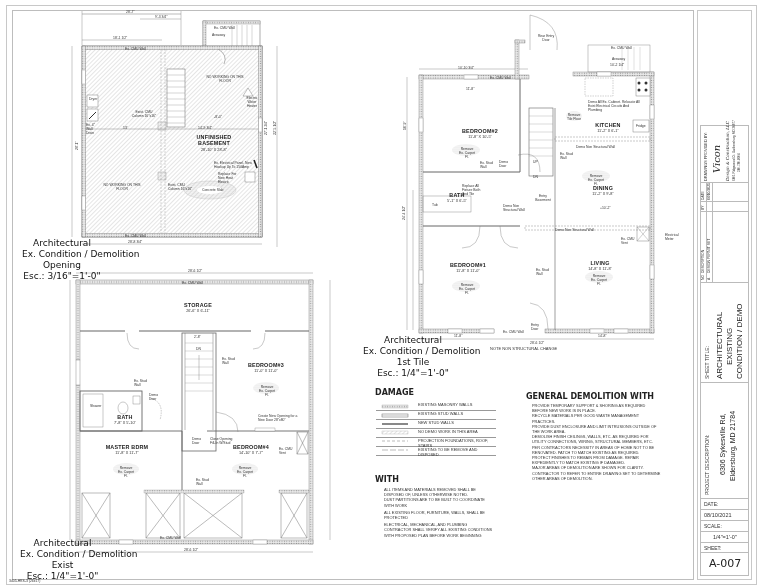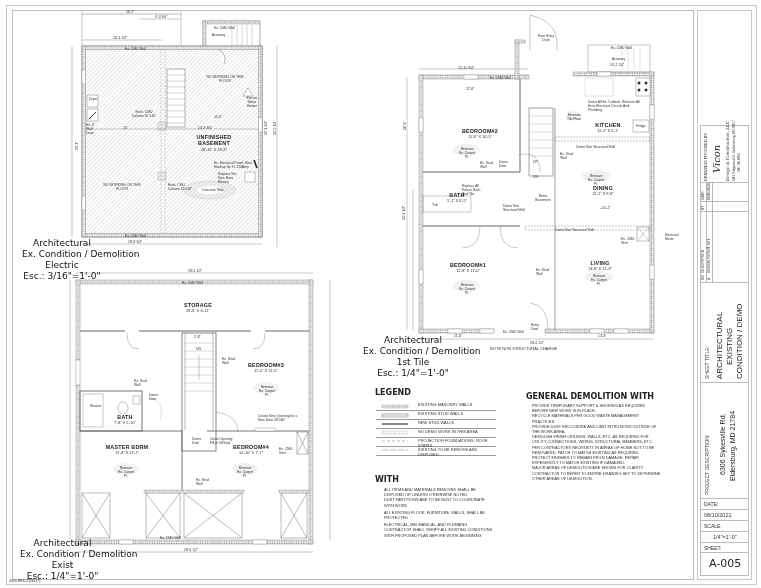--- a/index.html
+++ b/index.html
@@ -298,21 +298,21 @@
 <div class="t tiny" style="left:102px;top:183px;width:40px;white-space:normal;text-align:center;">NO WORKING ON THIS FLOOR</div>
 <div class="t tiny" style="left:125px;top:234px;">Ex. CMU Wall</div>
 <div class="t tiny" style="left:128px;top:240px;">28'-8 3/4"</div>
 <div class="t tiny rot" style="left:75px;top:150px;">28'-1"</div>
 <div class="t tiny rot" style="left:273px;top:135px;">32'-5 1/2"</div>
 <div class="t tiny rot" style="left:264px;top:135px;">27'-1 3/4"</div>
 
 <div class="t lbl-title" style="left:22px;top:238px;width:80px;">
   <div>Architectural</div>
   <div>Ex. Condition / Demolition</div>
-  <div>Electric</div>
+  <div>Opening</div>
   <div>Esc.: 3/16"=1'-0"</div>
 </div>
 
 <div class="t tiny" style="left:188px;top:269px;">28'-6 1/2"</div>
 <div class="t tiny" style="left:182px;top:281px;">Ex. CMU Wall</div>
 <div class="t room" style="left:168px;top:302px;width:60px;">STORAGE</div>
 <div class="t roomdim" style="left:168px;top:309px;width:60px;">26'-6" X 6'-11"</div>
 <div class="t tiny" style="left:194px;top:335px;">2'-8"</div>
 <div class="t tiny" style="left:196px;top:347px;">DN</div>
 <div class="t tiny" style="left:222px;top:357px;width:14px;white-space:normal;">Ex. Stud Wall</div>
@@ -396,21 +396,21 @@
 <div class="t tiny rot" style="left:402px;top:220px;">24'-4 1/2"</div>
 <div class="t tiny rot" style="left:403px;top:130px;">10'-9"</div>
 
 <div class="t lbl-title" style="left:363px;top:335px;width:100px;">
   <div>Architectural</div>
   <div>Ex. Condition / Demolition</div>
   <div>1st Tile</div>
   <div>Esc.: 1/4"=1'-0"</div>
 </div>
 
-<div class="t legend-h" style="left:375px;top:388px;">LEGEND</div>
+<div class="t legend-h" style="left:375px;top:388px;">DAMAGE</div>
 <div class="abs" style="left:376px;top:401px;width:126px;height:56px;">
   <div class="legend-row" style="top:0;">
       <span class="txt">EXISTING MASONRY WALLS</span>
     </div>
   <div class="legend-row" style="top:9px;">
       <span class="txt">EXISTING STUD WALLS</span>
     </div>
   <div class="legend-row" style="top:18px;">
       <span class="txt">NEW STUD WALLS</span>
     </div>
@@ -503,14 +503,14 @@
 <div class="tb-cell" style="left:700px;top:520px;width:47px;height:11px;">
   <span class="abs tb-lbl" style="left:3px;top:2px;">SCALE:</span>
 </div>
 <div class="tb-cell" style="left:700px;top:531px;width:47px;height:11px;">
   <span class="abs tb-val" style="left:12px;top:2px;">1/4"=1'-0"</span>
 </div>
 <div class="tb-cell" style="left:700px;top:542px;width:47px;height:10px;">
   <span class="abs tb-lbl" style="left:3px;top:2px;">SHEET:</span>
 </div>
 <div class="tb-cell" style="left:700px;top:552px;width:47px;height:22px;">
-  <span class="abs tb-sheet" style="left:8px;top:4px;">A-005</span>
+  <span class="abs tb-sheet" style="left:8px;top:4px;">A-007</span>
 </div>
 
 </body></html>

